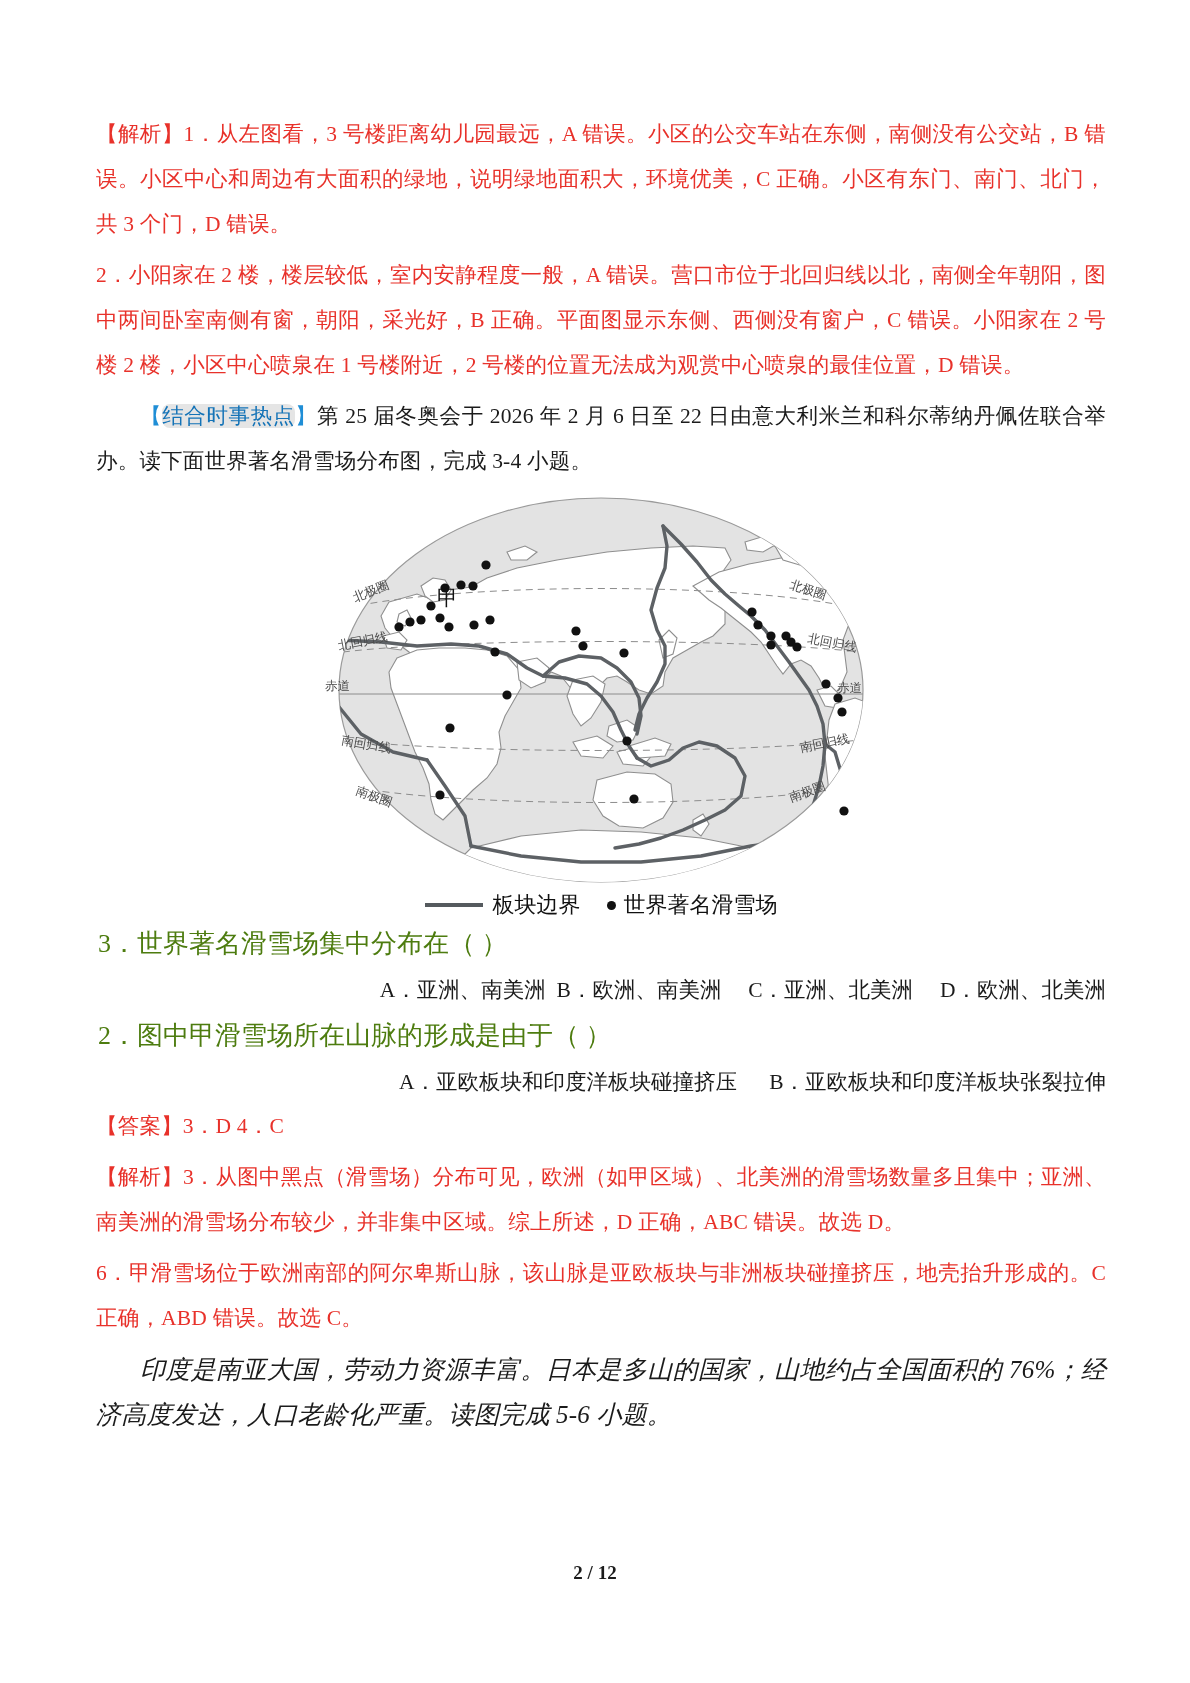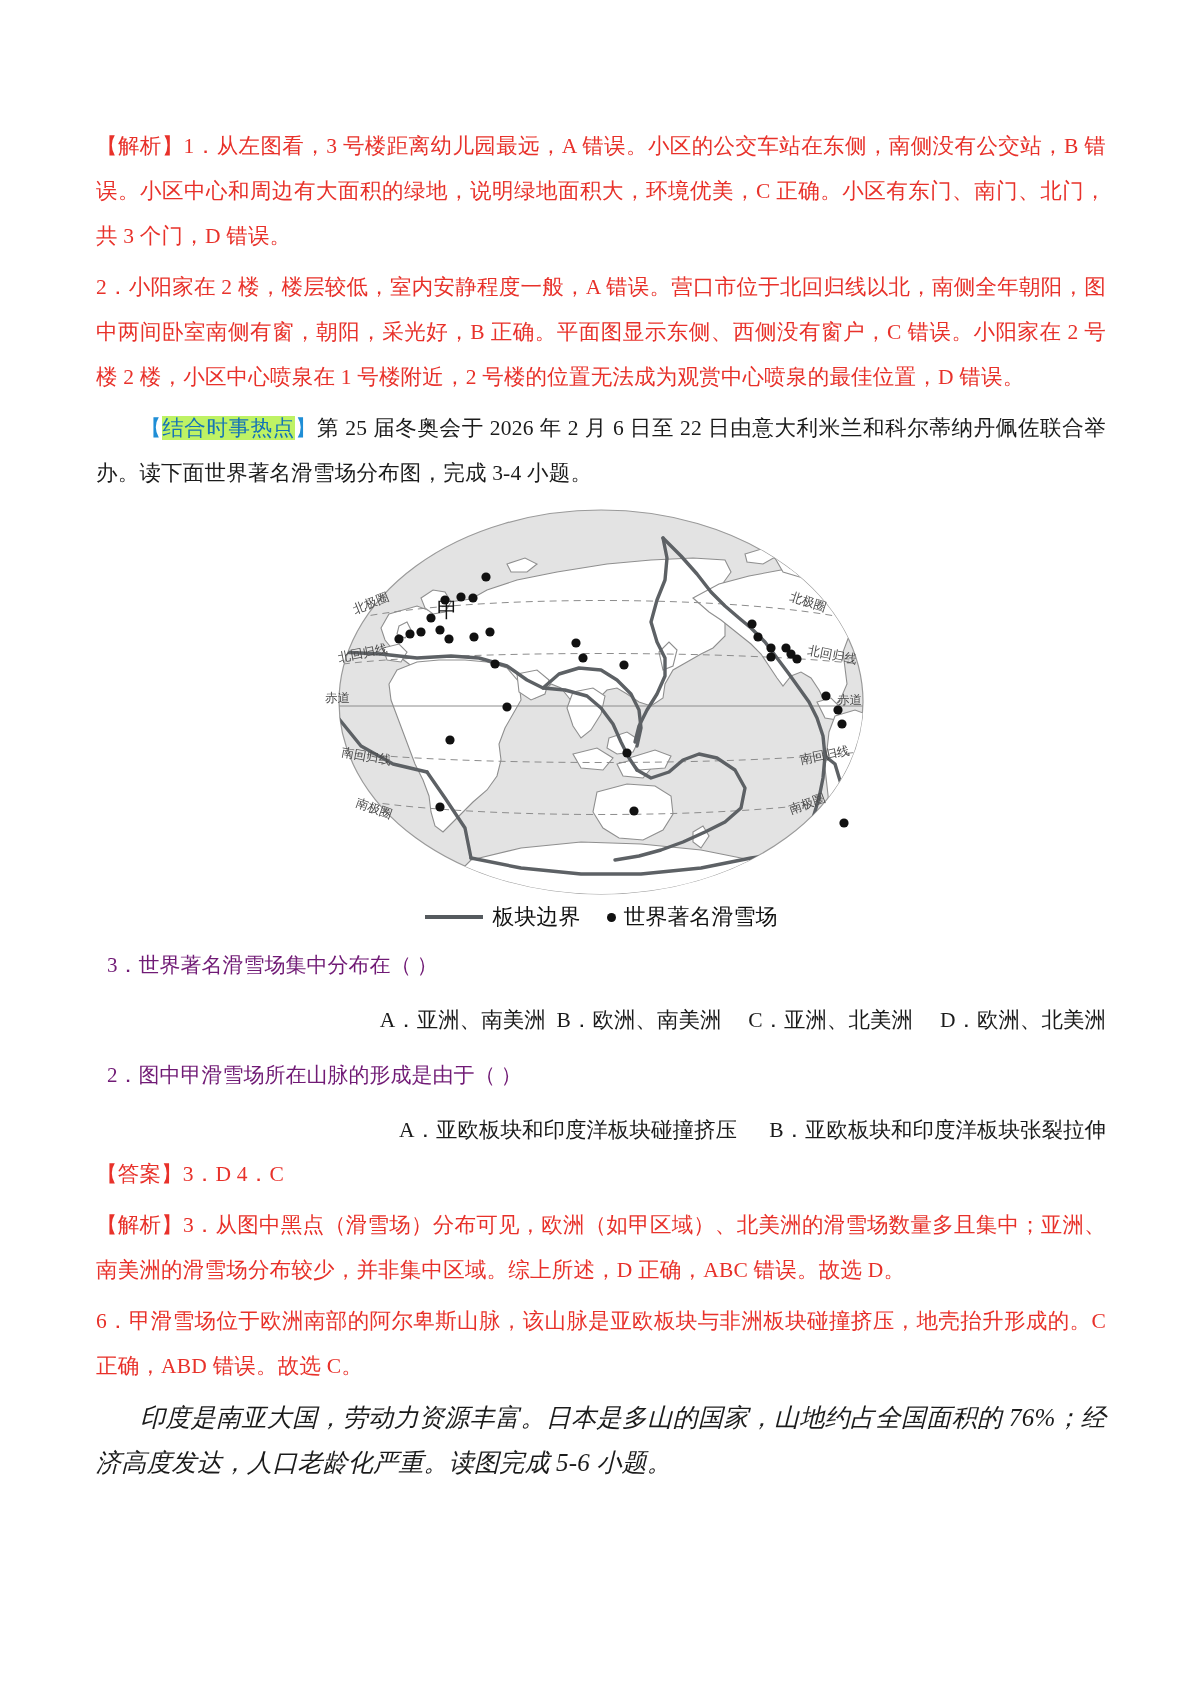--- a/index.html
+++ b/index.html
@@ -14,21 +14,21 @@
   #page {
     position: relative;
     width: 1190px;
     height: 1683px;
     background: #ffffff;
     overflow: hidden;
   }
   .content {
     position: absolute;
     left: 96px;
-    top: 124px;
+    top: 112px;
     width: 1010px;
   }
 
   
   .para {
     font-size: 21.5px;
     line-height: 45px;
     letter-spacing: 0.2px;
     text-align: justify;
     text-justify: inter-ideograph;
@@ -48,22 +48,23 @@
     font-family: "Liberation Serif", "DejaVu Serif", serif;
     font-style: italic;
     font-size: 25px;
     line-height: 45px;
     color: #1b1b1b;
   }
   .tag-blue {
     color: #1f8ed6;
   }
   .tag-hl {
-    background: #bef264;
+    background: #e5e5e5;
     color: #1473b7;
+    border-radius: 8px;
   }
 
   
   .figure {
     margin: 6px 0 0 0;
     text-align: center;
   }
   .map-wrap {
     position: relative;
     display: inline-block;
@@ -97,24 +98,24 @@
     vertical-align: 4px;
   }
   .legend-item {
     display: inline-flex;
     align-items: center;
     white-space: nowrap;
   }
 
   
   .q-stem {
-    font-size: 21px;
+    font-size: 26px;
     line-height: 44px;
-    color: #701a75;
-    margin: 11px;
+    color: #4d7c0f;
+    margin: 2px;
   }
   .q-opts {
     font-size: 21.5px;
     line-height: 44px;
     color: #1b1b1b;
     margin: 0;
     padding-left: 32px;
     white-space: pre;
     text-align: right;
   }
@@ -334,14 +335,17 @@
     <p class="para red"><span>【答案】</span><span>3．D     4．C</span></p>
 
     <p class="para red"><span>【解析】</span><span>3．从图中黑点（滑雪场）分布可见，欧洲（如甲区域）、北美洲的滑雪场数量多且集中；亚洲、南美洲的滑雪场分布较少，并非集中区域。综上所述，D 正确，ABC 错误。故选 D。</span></p>
 
     <p class="para red"><span>6．甲滑雪场位于欧洲南部的阿尔卑斯山脉，该山脉是亚欧板块与非洲板块碰撞挤压，地壳抬升形成的。C 正确，ABD 错误。故选 C。</span></p>
 
     <p class="para kai indent2">印度是南亚大国，劳动力资源丰富。日本是多山的国家，山地约占全国面积的 76%；经济高度发达，人口老龄化严重。读图完成 5-6 小题。</p>
 
   </div>
 
+  <div class="footer">
+    <span>2 / 12</span>
+  </div>
 
 </div>
 
 </body></html>

